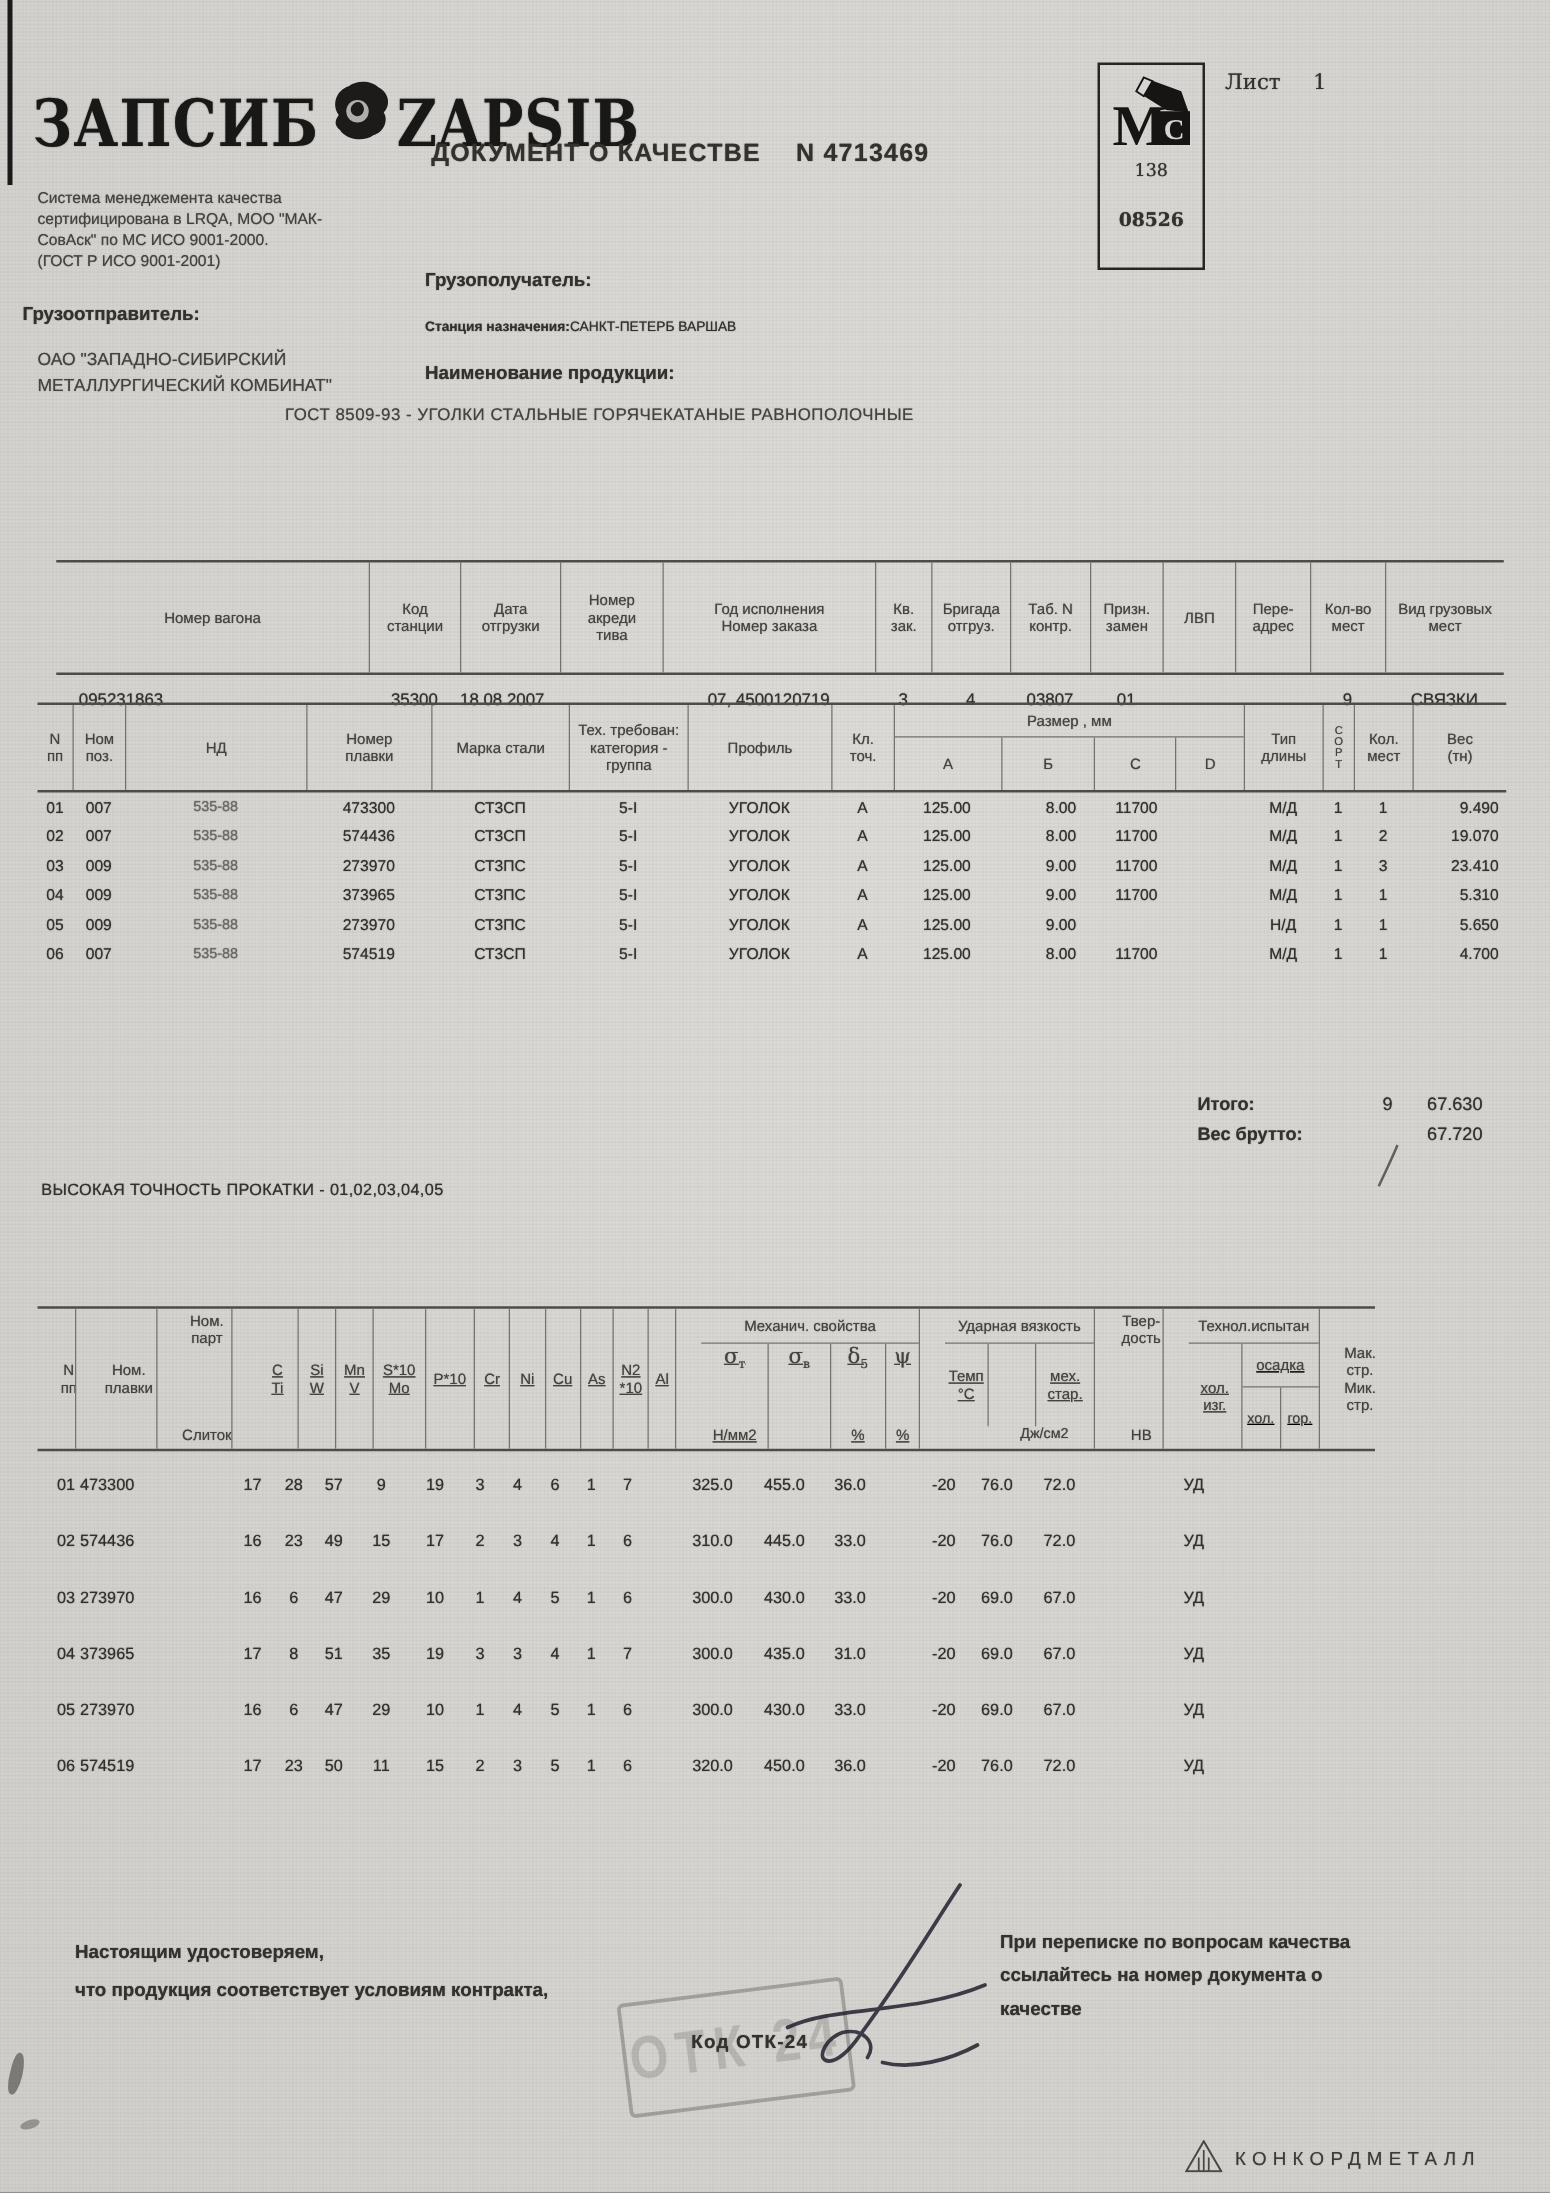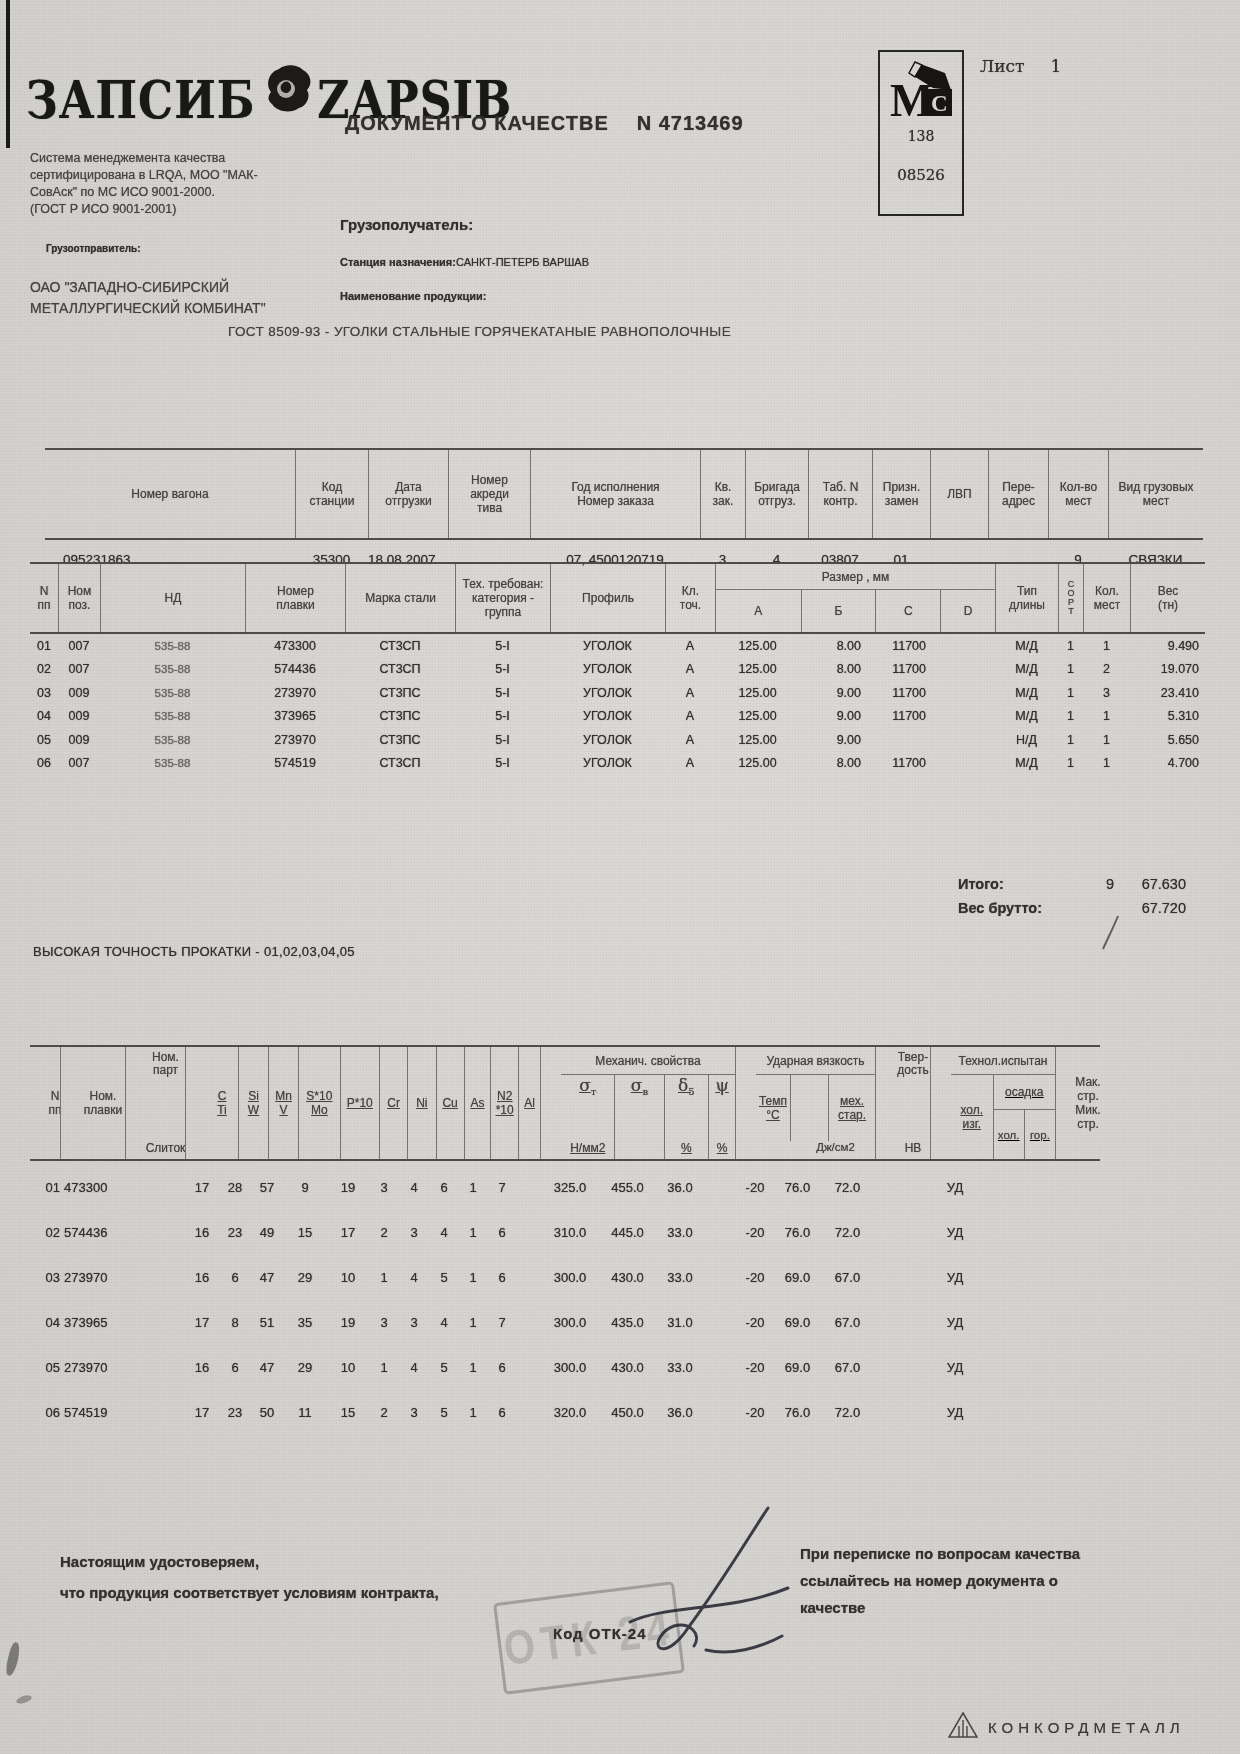--- a/index.html
+++ b/index.html
@@ -29,27 +29,27 @@
               text-shadow:0 0 1px rgba(0,0,0,.6); }
   .bear { margin:0 2px; position:relative; top:-6px; }
   .cert-lines { left:30px; top:150px; font-size:12.5px; line-height:17px; width:290px; }
   .doc-title { left:345px; top:112px; font-size:20px; letter-spacing:1px; }
   .doc-num { margin-left:28px; }
   .sheet { left:980px; top:56px; font-family:"DejaVu Serif", serif; font-size:17px; }
   .sheet .num { margin-left:26px; }
   .stamp-box { left:878px; top:50px; width:86px; height:166px; border:2px solid #262624;
                text-align:center; }
   .stamp-code { font-family:"DejaVu Serif", serif; font-size:14px; margin-top:2px; }
-  .stamp-num  { font-family:"DejaVu Serif", serif; font-size:15px; font-weight:normal; margin-top:22px; }
-
-  .shipper-label { left:46px; top:243px; font-size:10px; }
+  .stamp-num  { font-family:"DejaVu Serif", serif; font-size:15px; font-weight:bold; margin-top:22px; }
+
+  .shipper-label { left:18px; top:243px; font-size:15px; }
   .shipper-name  { left:30px; top:277px; font-size:14px; line-height:21px; }
   .consignee-label { left:340px; top:216px; font-size:15px; }
   .dest-line { left:340px; top:256px; font-size:11px; }
-  .prod-label { left:340px; top:290px; font-size:11px; }
+  .prod-label { left:340px; top:290px; font-size:15px; }
   .prod-value { left:228px; top:324px; font-size:13.5px; letter-spacing:.4px; }
 
   
   .hcell { display:flex; align-items:center; justify-content:center; text-align:center;
            font-size:12px; line-height:14px; }
 
   
   .wg { left:45px; top:448px; width:1158px; }
   .wg-head { display:flex; border-top:2px solid #4e4c49; border-bottom:2px solid #4e4c49;
              height:92px; }

